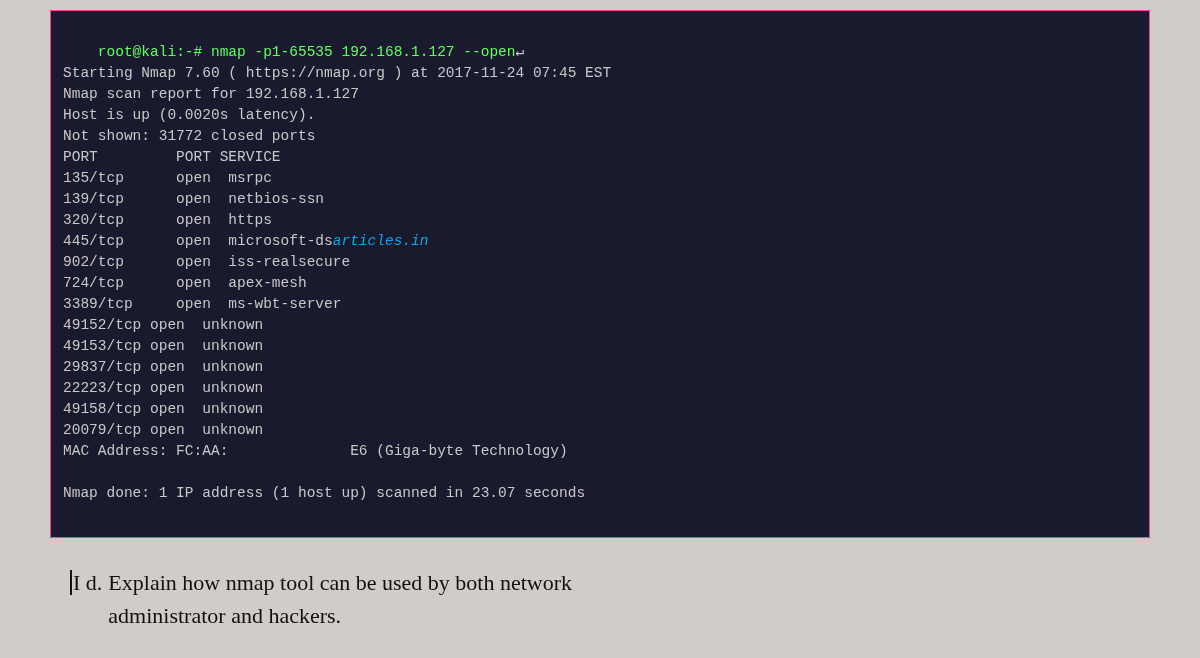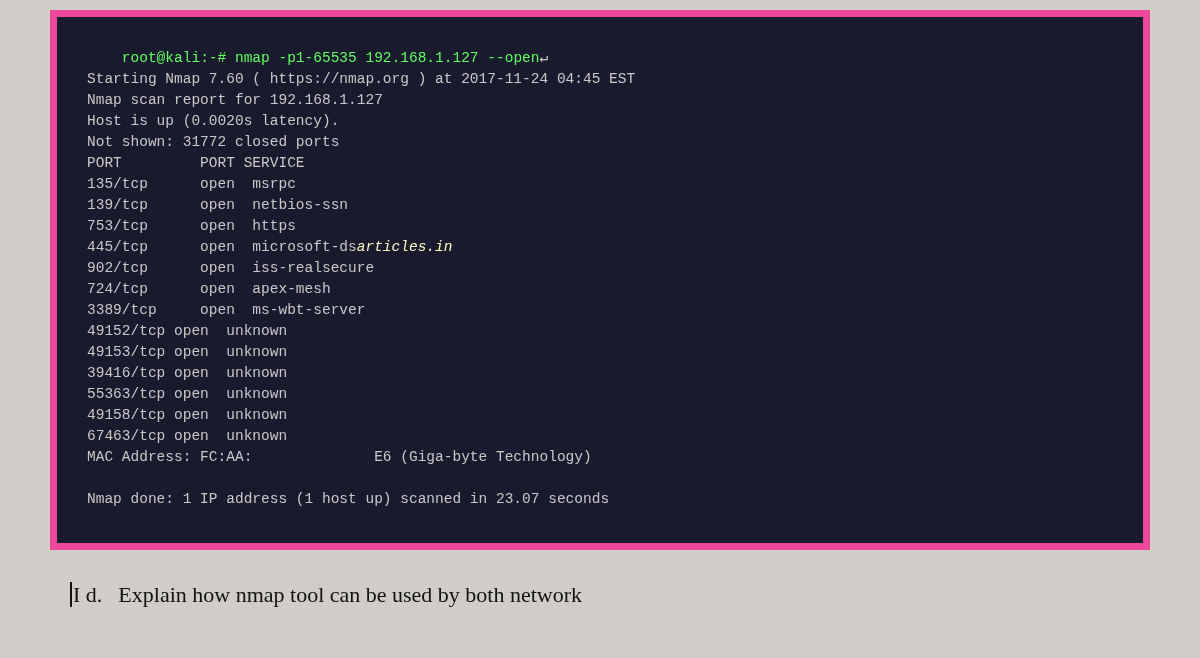--- a/index.html
+++ b/index.html
@@ -17,38 +17,38 @@
       align-items: center;
       justify-content: flex-start;
       font-family: Georgia, 'Times New Roman', serif;
       overflow: hidden;
     }
 
     .terminal-container {
       width: 1100px;
       margin-top: 10px;
       background-color: #1a1a2e;
-      padding: 10px 14px 12px 30px;
-      border: 7px solid #ec4899;
+      padding: 10px 14px 12px 12px;
+      border: 1px solid #ec4899;
     }
 
     .terminal-text {
       font-family: 'Courier New', Courier, monospace;
       font-size: 14.5px;
       line-height: 1.45;
       color: #c8c8c8;
       white-space: pre;
     }
 
     .prompt-line {
       color: #5fff5f;
     }
 
     .watermark {
-      color: #fef9c3;
+      color: #0ea5e9;
       font-style: italic;
     }
 
     .text-block {
       width: 1100px;
       margin-top: 28px;
       padding: 0 20px;
     }
 
     .question-line {
@@ -56,61 +56,62 @@
       font-size: 22px;
       line-height: 1.5;
       color: #111;
       display: flex;
       align-items: flex-start;
     }
 
     .question-marker {
       font-family: Georgia, 'Times New Roman', serif;
       font-size: 22px;
-      margin-right: 16px;
+      margin-right: 6px;
       position: relative;
       top: 0px;
       min-width: 30px;
     }
 
     .question-text-block {
       display: flex;
       flex-direction: column;
     }
   </style>
 </head>
 <body>
 
 <div class="terminal-container">
   <div class="terminal-text">
     <span class="prompt-line">root@kali:-# nmap -p1-65535 192.168.1.127 --open</span>↵
-<span>Starting Nmap 7.60 ( https://nmap.org ) at 2017-11-24 04:45 EST</span>
+<span>Starting Nmap 7.60 ( https://nmap.org ) at 2017-11-24 07:45 EST</span>
 <span>Nmap scan report for 192.168.1.127</span>
 <span>Host is up (0.0020s latency).</span>
 <span>Not shown: 31772 closed ports</span>
 <span>PORT         PORT SERVICE</span>
 <span>135/tcp      open  msrpc</span>
 <span>139/tcp      open  netbios-ssn</span>
-<span>753/tcp      open  https</span>
+<span>320/tcp      open  https</span>
 <span>445/tcp      open  microsoft-ds<span class="watermark">articles.in</span></span>
 <span>902/tcp      open  iss-realsecure</span>
 <span>724/tcp      open  apex-mesh</span>
 <span>3389/tcp     open  ms-wbt-server</span>
 <span>49152/tcp open  unknown</span>
 <span>49153/tcp open  unknown</span>
-<span>39416/tcp open  unknown</span>
-<span>55363/tcp open  unknown</span>
+<span>29837/tcp open  unknown</span>
+<span>22223/tcp open  unknown</span>
 <span>49158/tcp open  unknown</span>
-<span>67463/tcp open  unknown</span>
+<span>20079/tcp open  unknown</span>
 <span>MAC Address: FC:AA:              E6 (Giga-byte Technology)</span>
 <span> </span>
 <span>Nmap done: 1 IP address (1 host up) scanned in 23.07 seconds</span>
   </div>
 </div>
 
 <div class="text-block">
   <div class="question-line">
     <span class="question-marker"><span style="border-left:2px solid #111; padding-left:1px;">I</span> d.</span>
     <div class="question-text-block">
       <span>Explain how nmap tool can be used by both network</span>
+      <span>administrator and hackers.</span>
     </div>
   </div>
 </div>
 
 </body></html>

